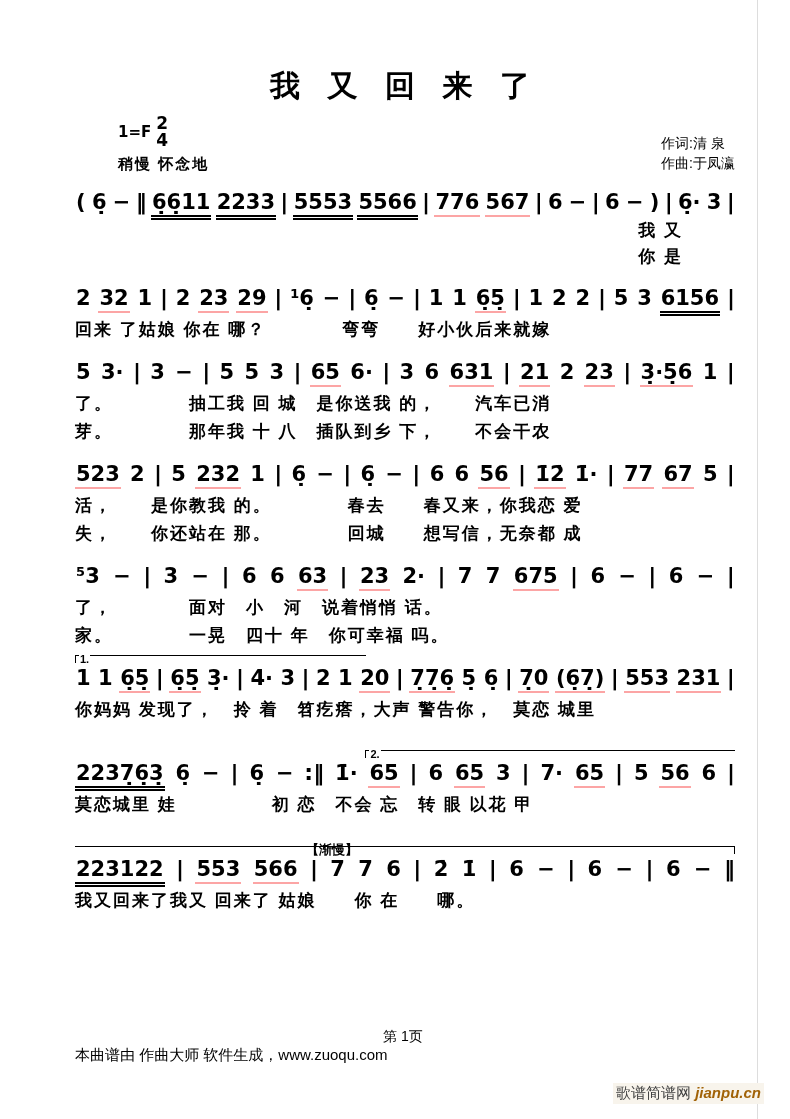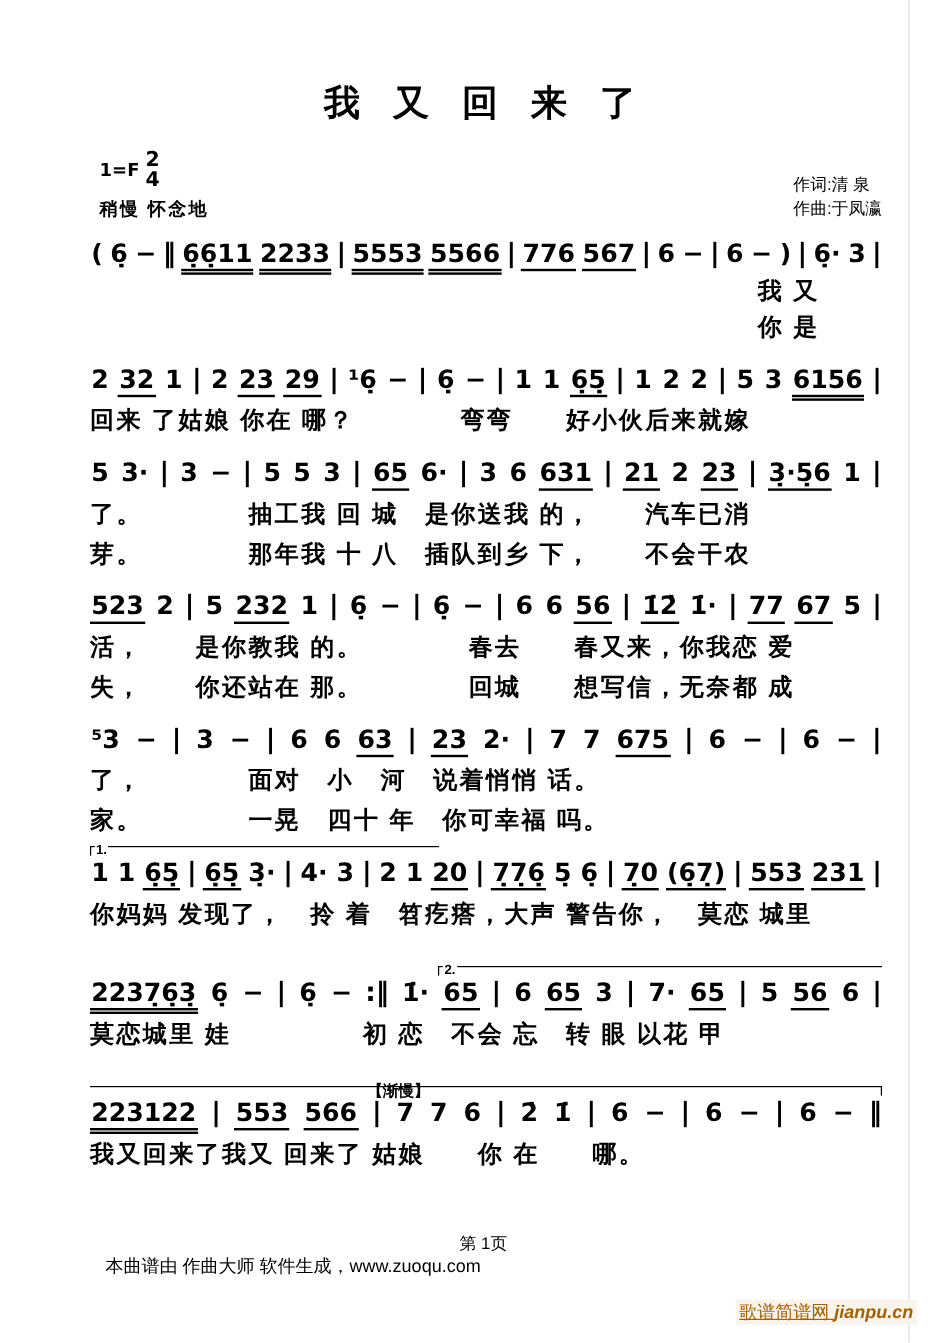--- a/index.html
+++ b/index.html
@@ -12,63 +12,63 @@
     overflow:hidden;
   }
   .right-edge{position:absolute;top:0;left:757px;width:1px;height:100%;background:#ddd;}
   .content{position:absolute;left:75px;top:66px;width:660px;}
 
   .title{
     text-align:center;
     font-family:"Liberation Serif", serif;
     font-size:30px;font-weight:bold;
     letter-spacing:10px;
-    margin:0 0 18px 0;
+    margin:0 0 8px 0;
   }
-  .meta{display:flex;justify-content:space-between;align-items:flex-start;margin-bottom:2px;}
+  .meta{display:flex;justify-content:space-between;align-items:flex-start;margin-bottom:2px;margin-left:35px;}
   .meta-left{padding-left:8px;}
   .keytime{display:flex;align-items:center;font-weight:bold;}
   .keysig{font-size:15px;font-family:"DejaVu Sans",sans-serif;}
   .frac{display:inline-flex;flex-direction:column;align-items:center;line-height:1.0;margin-left:5px;font-size:17px;font-family:"DejaVu Sans",sans-serif;}
   .tempo{font-size:15px;font-weight:bold;margin-top:6px;letter-spacing:2px;}
   .credits{text-align:left;font-size:14px;line-height:1.45;padding-top:18px;}
 
   .systems{margin-top:14px;}
   .system{position:relative;margin-bottom:15px;}
   .system.single{margin-bottom:37px;}
 
   .notes-row{
     display:flex;justify-content:space-between;align-items:baseline;
     font-family:"DejaVu Sans",sans-serif;
     font-weight:bold;font-size:21px;line-height:1.25;
     height:30px;
   }
   .note{position:relative;padding:0 1px;}
-  .note.u1{border-bottom:2px solid #000000;}
+  .note.u1{border-bottom:2px solid #fca5a5;}
   .note.u2{border-bottom:2px solid #000;}
   .note.u2::after{content:"";position:absolute;left:0;right:0;bottom:-5px;height:2px;background:#000;}
   .barline{font-weight:bold;font-size:22px;}
 
   .lyric-line{
-    font-size:20px;font-weight:bold;
+    font-size:17px;font-weight:bold;
     letter-spacing:2px;line-height:1.5;
     white-space:pre;
     margin-top:3px;
   }
   .lyrics-right .lyric-line{text-align:right;padding-right:52px;margin-top:0;}
 
   .volta-line{position:absolute;top:-9px;border-top:1px solid #000;height:7px;}
   .volta-line.left{left:0;width:44%;border-left:1px solid #000;}
   .volta-line.right{left:44%;right:0;border-left:1px solid #000;}
   .volta-line.full{left:0;right:0;border-right:1px solid #000;}
   .volta-label{position:absolute;left:3px;top:-3px;font-size:11px;font-weight:bold;background:#fff;padding:0 1px;}
   .marking{position:absolute;left:35%;top:-14px;font-size:13px;font-weight:bold;}
 
   .page-number{position:absolute;left:383px;top:1028px;font-size:14px;}
-  .generator{position:absolute;left:88px;top:1046px;font-size:15px;}
+  .generator{position:absolute;left:75px;top:1046px;font-size:15px;}
   .watermark{position:absolute;right:26px;top:1083px;font-size:15px;background:#f8f4ec;padding:1px 3px;}
   .watermark .site{color:#9a9a9a;}
   .watermark .domain{font-weight:bold;font-style:italic;}
 </style>
 </head>
 <body>
 
 <div class="page">
   <div class="right-edge"></div>
 
@@ -330,15 +330,15 @@
             <span class="barline">‖</span>
           </div>
           <div class="lyric-line">我又回来了我又 回来了 姑娘　　你 在　　哪。</div>
         </div>
       </div>
   </div>
 
   <div class="page-number">第 1页</div>
   <div class="generator">本曲谱由 作曲大师 软件生成，www.zuoqu.com</div>
   <div class="watermark">
-    <span class="site" style="color: #a16207; text-decoration: underline;">歌谱简谱网 </span><span class="domain" style="color: #a16207;">jianpu.cn</span>
+    <span class="site" style="color: #404040;">歌谱简谱网 </span><span class="domain" style="color: #a16207;">jianpu.cn</span>
   </div>
 </div>
 
 </body></html>

